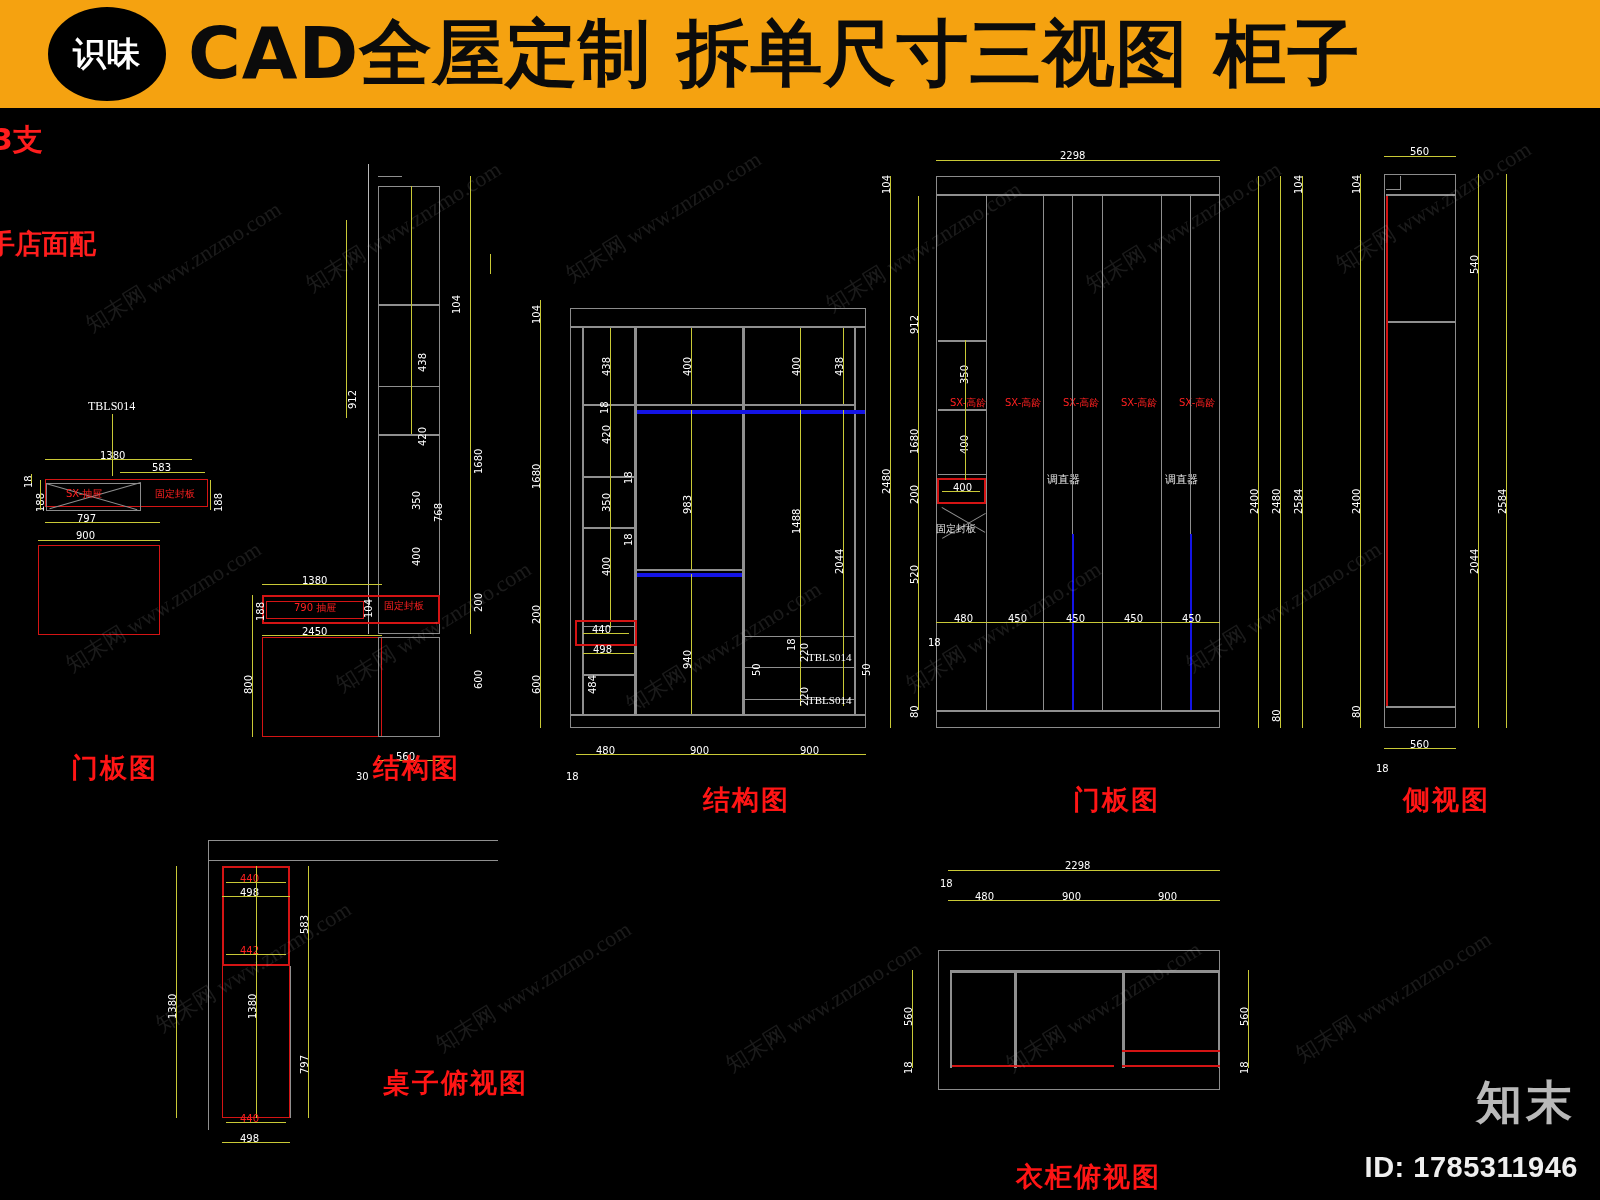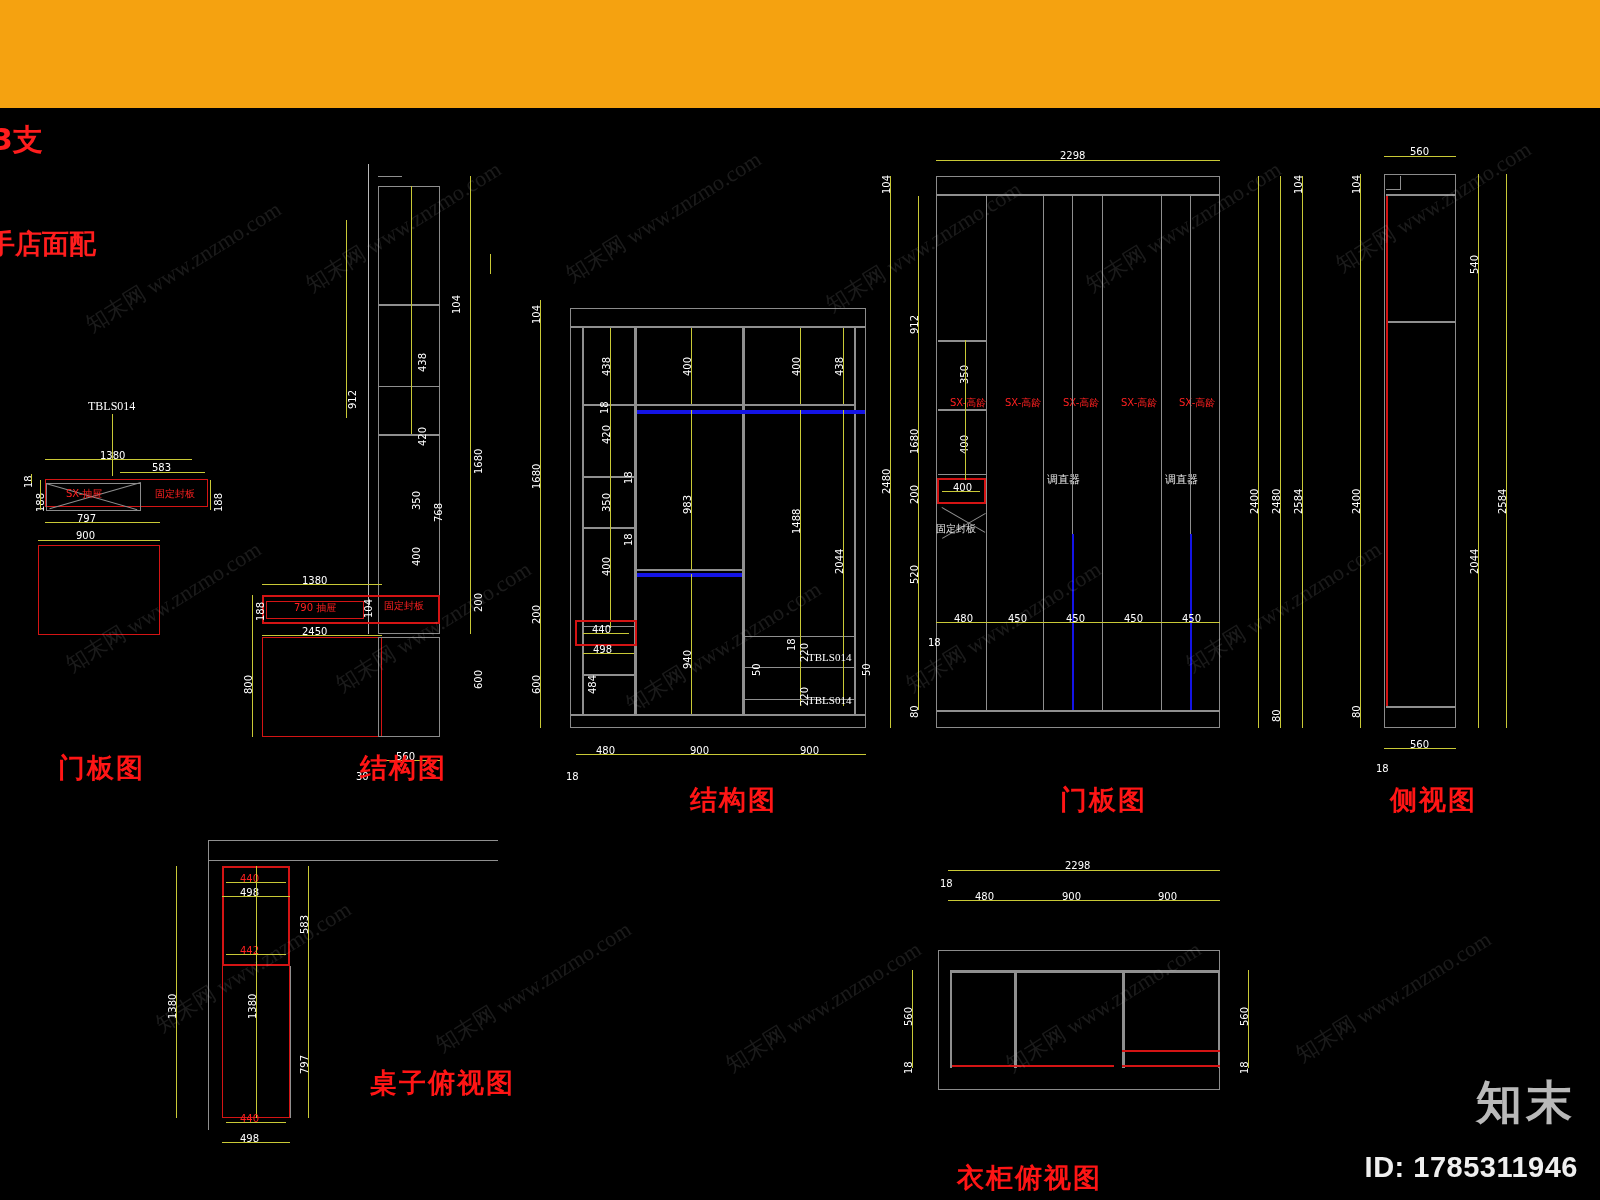--- a/index.html
+++ b/index.html
@@ -37,20 +37,21 @@
 
   .lbl{position:absolute;white-space:nowrap;line-height:1;}
   .dim{font-size:10px;color:#ffffff;font-family:"DejaVu Sans",sans-serif;}
   .dim.v{transform-origin:0 0;transform:rotate(-90deg);}
   .red{color:#ff2020;}
   .redsm{color:#ff2020;font-size:10px;font-family:"DejaVu Sans",sans-serif;}
   .white{color:#e8e8e8;}
   .viewtitle{
     color:#ff1515;font-size:27px;font-weight:bold;letter-spacing:2px;
     font-family:"DejaVu Sans",sans-serif;
+    margin-left:13px;
   }
   .serif{font-family:"Liberation Serif","DejaVu Serif",serif;font-size:12px;color:#fff;}
 
   
   .ln{position:absolute;background:#b9b9b9;}
   .ln.r{background:#d41414;}
   .ln.y{background:#c9c936;}
   .ln.b{background:#1414e6;}
   .ln.gy{background:#8f8f8f;}
   .box{position:absolute;border:1px solid #b9b9b9;box-sizing:border-box;}
@@ -76,20 +77,24 @@
   #brand-id{
     position:absolute;right:22px;bottom:16px;color:#efefef;
     font-size:29px;font-weight:bold;letter-spacing:.5px;
     font-family:"Liberation Sans",sans-serif;
   }
 </style>
 </head>
 <body>
 
 <div id="banner">
+  <div id="banner-logo">
+    <span>识味</span>
+  </div>
+  <div id="banner-title">CAD全屋定制 拆单尺寸三视图 柜子</div>
 </div>
 
 <div id="cad">
 
   <div id="side-red-1">3支</div>
   <div id="side-red-2">手店面配</div>
 
   <div>
 
     <div class="lbl serif" style="left:88px;top:286px;">TBLS014</div>
@@ -414,21 +419,21 @@
     <div class="ln r" style="left:1122px;top:936px;width:98px;height:2px;"></div>
     <div class="ln r" style="left:1122px;top:951px;width:98px;height:2px;"></div>
 
     <div class="ln y" style="left:912px;top:856px;width:1px;height:98px;"></div>
     <div class="lbl dim v" style="left:904px;top:912px;">560</div>
     <div class="lbl dim v" style="left:904px;top:960px;">18</div>
     <div class="ln y" style="left:1248px;top:856px;width:1px;height:98px;"></div>
     <div class="lbl dim v" style="left:1240px;top:912px;">560</div>
     <div class="lbl dim v" style="left:1240px;top:960px;">18</div>
 
-    <div class="viewtitle lbl" style="left:957px;top:1050px;">衣柜俯视图</div>
+    <div class="viewtitle lbl" style="left:1003px;top:1050px;font-family:Liberation Serif, serif;">衣柜俯视图</div>
   </div>
 
   <div class="wm" style="left:80px;top:200px;">知末网 www.znzmo.com</div>
   <div class="wm" style="left:300px;top:160px;">知末网 www.znzmo.com</div>
   <div class="wm" style="left:560px;top:150px;">知末网 www.znzmo.com</div>
   <div class="wm" style="left:820px;top:180px;">知末网 www.znzmo.com</div>
   <div class="wm" style="left:1080px;top:160px;">知末网 www.znzmo.com</div>
   <div class="wm" style="left:1330px;top:140px;">知末网 www.znzmo.com</div>
   <div class="wm" style="left:60px;top:540px;">知末网 www.znzmo.com</div>
   <div class="wm" style="left:330px;top:560px;">知末网 www.znzmo.com</div>

